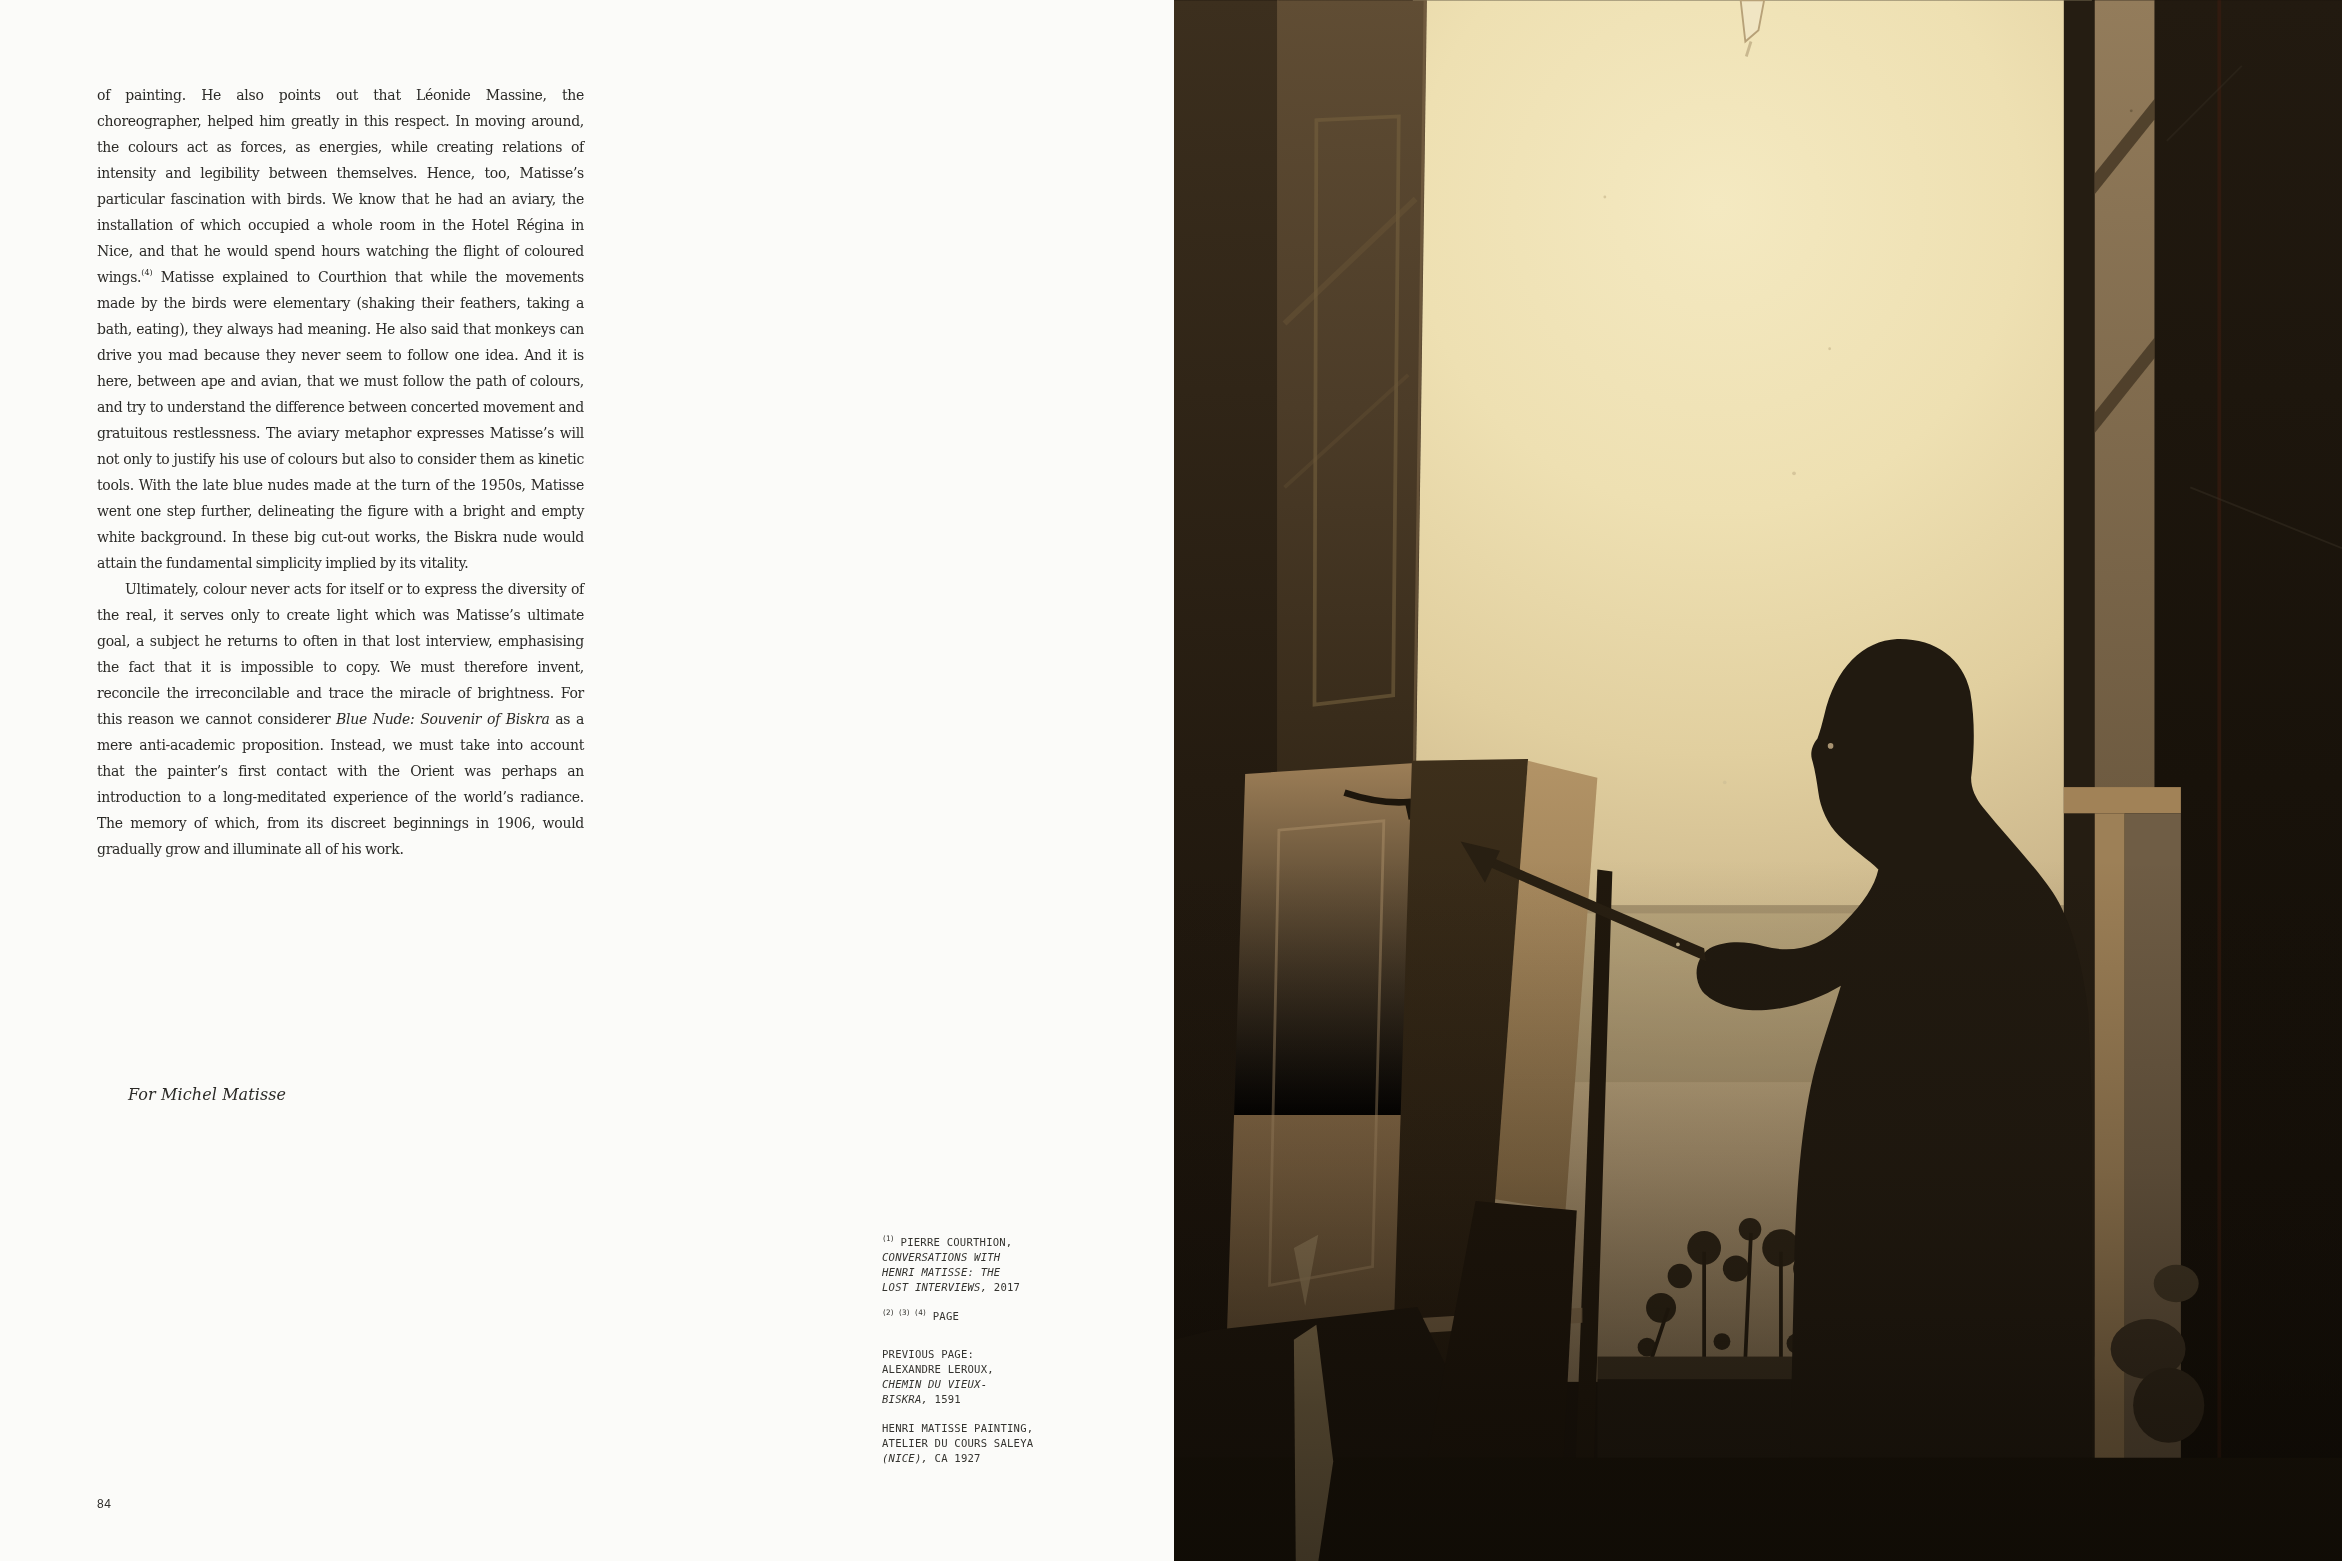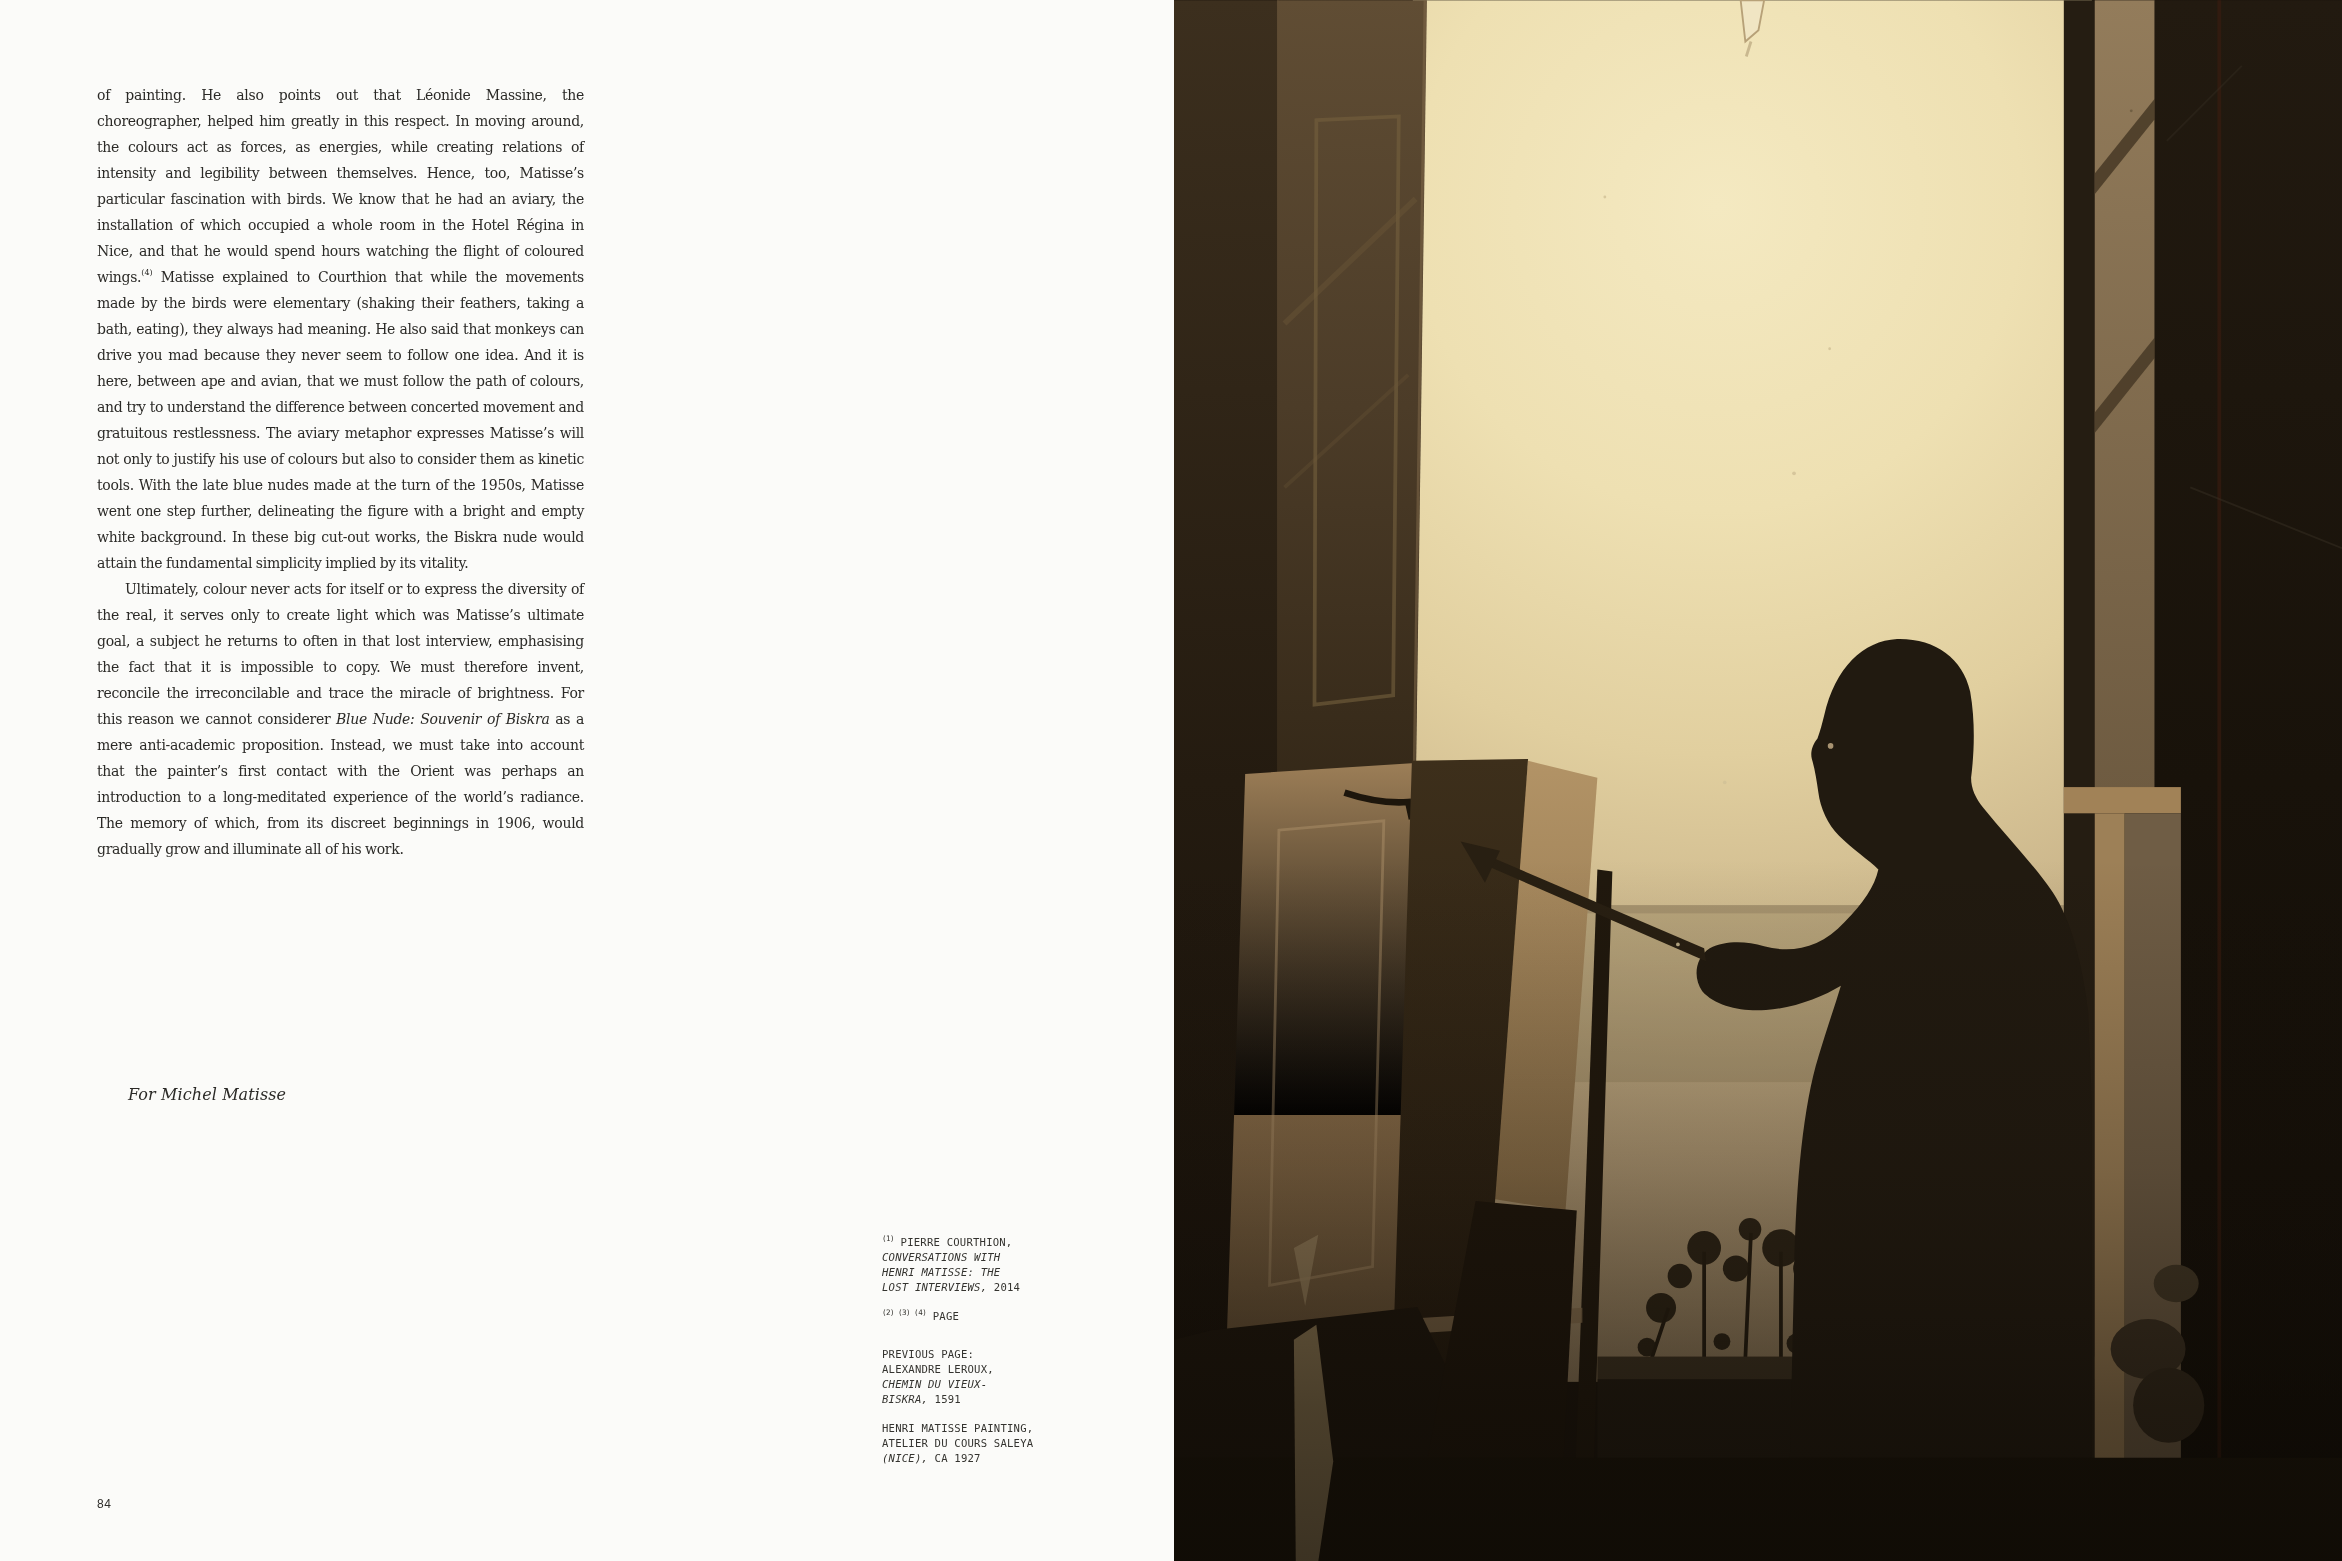--- a/index.html
+++ b/index.html
@@ -40,21 +40,21 @@
       <p><span>of painting. He also points out that Léonide Massine, the choreographer, helped him greatly in this respect. In moving around, the colours act as forces, as energies, while creating relations of intensity and legibility between themselves. Hence, too, Matisse’s particular fascination with birds. We know that he had an aviary, the installation of which occupied a whole room in the Hotel Régina in Nice, and that he would spend hours watching the flight of coloured wings.</span><sup class="fnmark">(4)</sup><span> Matisse explained to Courthion that while the movements made by the birds were elementary (shaking their feathers, taking a bath, eating), they always had meaning. He also said that monkeys can drive you mad because they never seem to follow one idea. And it is here, between ape and avian, that we must follow the path of colours, and try to understand the difference between concerted movement and gratuitous restlessness. The aviary metaphor expresses Matisse’s will not only to justify his use of colours but also to consider them as kinetic tools. With the late blue nudes made at the turn of the 1950s, Matisse went one step further, delineating the figure with a bright and empty white background. In these big cut-out works, the Biskra nude would attain the fundamental simplicity implied by its vitality.</span></p>
       <p class="indent"><span>Ultimately, colour never acts for itself or to express the diversity of the real, it serves only to create light which was Matisse’s ultimate goal, a subject he returns to often in that lost interview, emphasising the fact that it is impossible to copy. We must therefore invent, reconcile the irreconcilable and trace the miracle of brightness. For this reason we cannot considerer </span><span class="it">Blue Nude: Souvenir of Biskra</span><span> as a mere anti-academic proposition. Instead, we must take into account that the painter’s first contact with the Orient was perhaps an introduction to a long-meditated experience of the world’s radiance. The memory of which, from its discreet beginnings in 1906, would gradually grow and illuminate all of his work.</span></p>
     </div>
 
     <div class="dedication">For Michel Matisse</div>
 
     <div class="notes">
       <div class="note"><sup>(1)</sup><span> PIERRE COURTHION,</span><span class="it">
 CONVERSATIONS WITH
 HENRI MATISSE: THE
-LOST INTERVIEWS,</span><span> 2014</span></div>
+LOST INTERVIEWS,</span><span> 2017</span></div>
       <div class="note gap"><sup>(2) (3) (4)</sup><span> PAGE</span></div>
       <div class="note"><span>PREVIOUS PAGE:
 ALEXANDRE LEROUX,</span><span class="it">
 CHEMIN DU VIEUX-
 BISKRA,</span><span> 1591</span></div>
       <div class="note"><span>HENRI MATISSE PAINTING,
 ATELIER DU COURS SALEYA</span><span class="it">
 (NICE),</span><span> CA 1927</span></div>
     </div>
 

